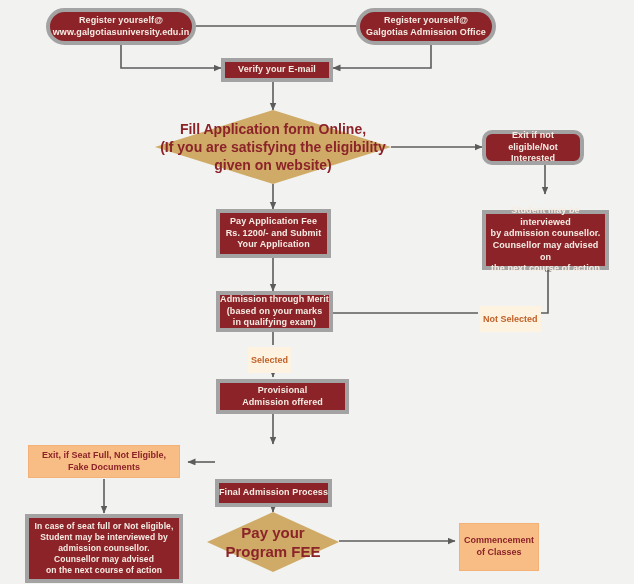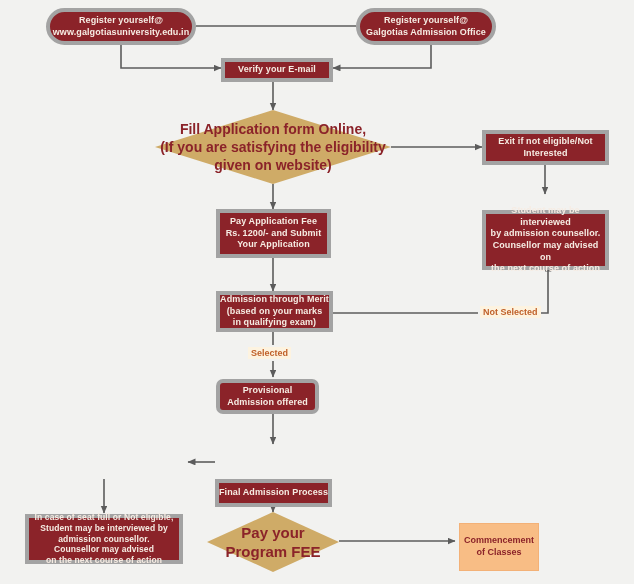--- a/index.html
+++ b/index.html
@@ -74,21 +74,21 @@
     color: #8b2329;
     font-weight: bold;
     line-height: 1.3;
   }
   .edge-label {
     position: absolute;
     background: #fdf3e0;
     color: #c0612a;
     font-size: 9px;
     font-weight: bold;
-    padding: 1px 3px;
+    padding: 8px 3px;
     z-index: 3;
     white-space: nowrap;
   }
 </style>
 </head>
 <body>
 
 <div id="canvas">
 
   <svg id="wires" viewBox="0 0 634 584" width="634" height="584">
@@ -143,47 +143,49 @@
 
   <div class="diamond-wrap" style="left:155px; top:110px; width:236px; height:74px;">
     <svg width="236" height="74" viewBox="0 0 236 74">
       <polygon points="118,0 236,37 118,74 0,37" fill="#cfab67"></polygon>
     </svg>
     <div class="diamond-label" style="font-size:14px;">Fill Application form Online,
 (If you are satisfying the eligibility
 given on website)</div>
   </div>
 
-  <div class="node red" style="left:482px; top:130px; width:127px; height:35px;">Exit if not eligible/Not
+  <div class="node red" style="left:482px; top:130px; width:102px; height:35px;border-radius:10px;">Exit if not eligible/Not
 Interested</div>
 
   <div class="node red" style="left:482px; top:210px; width:127px; height:60px;">Student may be interviewed
 by admission counsellor.
 Counsellor may advised on
 the next course of action</div>
 
   <div class="node red" style="left:216px; top:209px; width:115px; height:49px;">Pay Application Fee
 Rs. 1200/- and Submit
 Your Application</div>
 
   <div class="node red" style="left:216px; top:291px; width:117px; height:41px;">Admission through Merit
 (based on your marks
 in qualifying exam)</div>
 
   <div class="edge-label" style="left:480px; top:306px;">Not Selected</div>
 
   <div class="edge-label" style="left:248px; top:347px;">Selected</div>
 
-  <div class="node red" style="left:216px; top:379px; width:103px; height:35px;border-radius:7px;">Provisional
+  <div class="node red" style="left:216px; top:379px; width:133px; height:35px;">Provisional
 Admission offered</div>
 
   <div class="node red" style="left:215px; top:448px; width:117px; height:28px;margin-top:31px;">Final Admission Process</div>
 
-
-  <div class="node red" style="left:25px; top:514px; width:158px; height:50px; font-size:8.5px;">In case of seat full or Not eligible,
+  <div class="node peach" style="left:28px; top:445px; width:152px; height:33px;">Exit, if Seat Full, Not Eligible,
+Fake Documents</div>
+
+  <div class="node red" style="left:25px; top:514px; width:158px; height:69px; font-size:8.5px;">In case of seat full or Not eligible,
 Student may be interviewed by
 admission counsellor.
 Counsellor may advised
 on the next course of action</div>
 
   <div class="diamond-wrap" style="left:207px; top:512px; width:132px; height:60px;">
     <svg width="132" height="60" viewBox="0 0 132 60">
       <polygon points="66,0 132,30 66,60 0,30" fill="#cfab67"></polygon>
     </svg>
     <div class="diamond-label" style="font-size:15px;">Pay your

